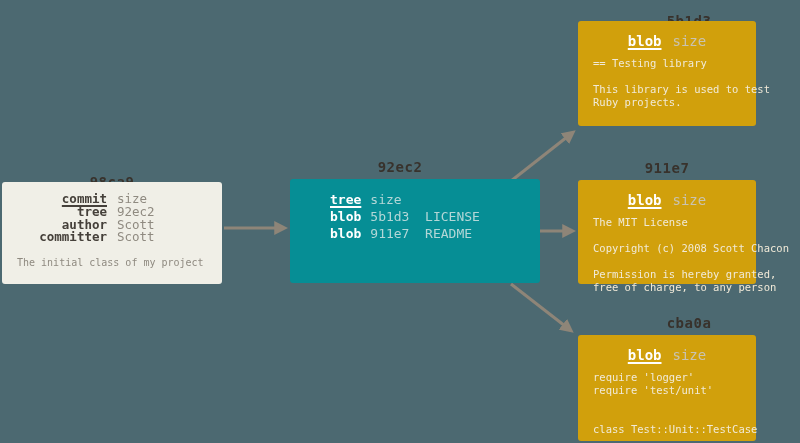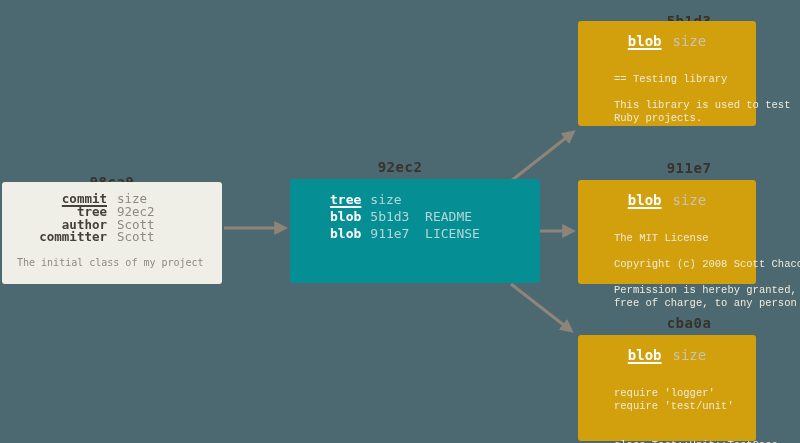--- a/index.html
+++ b/index.html
@@ -32,22 +32,22 @@
   .tv{color:var(--teal-light,#b3d7d7);}
 
   
   .box.gold{left:578px;width:178px;background:var(--gold,#d1a00c);border-top-left-radius:3px;border-bottom-left-radius:3px;}
   .blob1{top:21px;height:105px;}
   .blob2{top:180px;height:104px;}
   .blob3{top:335px;height:106px;}
   .bhead{text-align:center;padding-top:12px;height:18px;font-size:14px;}
   .bh-label{font-weight:bold;color:#ffffff;margin-right:11px;}
   .bh-size{color:var(--gold-muted,#c9c3b2);}
-  .bbody{margin-top:22px;padding-left:36px;font-size:10.5px;line-height:13px;
-    color:var(--gold-body,#f1ead8);white-space:pre;font-family:Liberation Mono, monospace;}
+  .bbody{margin-top:6px;padding-left:15px;font-size:10.5px;line-height:13px;
+    color:var(--gold-body,#f1ead8);white-space:pre;}
 </style>
 </head>
 <body>
 
 <div class="stage">
 
   <svg class="arrows" width="800" height="443" viewBox="0 0 800 443">
     <defs>
       <marker id="ah" viewBox="0 0 10 10" refX="2" refY="5" markerWidth="4.6" markerHeight="4.6" orient="auto-start-reverse">
         <path d="M0,0 L10,5 L0,10 z"></path>
@@ -71,37 +71,37 @@
       <span class="ck">committer</span>
         <span class="cv">Scott</span>
     </div>
     <div class="cmsg">The initial class of my project</div>
   </div>
 
   <div class="obj-title" style="left:290px;top:157px;width:220px;">92ec2</div>
   <div class="box teal">
     <div class="tgrid">
       <div class="trow"><span class="tk u">tree</span><span class="tv">size</span></div>
-      <div class="trow"><span class="tk">blob</span><span class="tv">5b1d3  README</span></div>
-      <div class="trow"><span class="tk">blob</span><span class="tv">911e7  LICENSE</span></div>
+      <div class="trow"><span class="tk">blob</span><span class="tv">5b1d3  LICENSE</span></div>
+      <div class="trow"><span class="tk">blob</span><span class="tv">911e7  README</span></div>
     </div>
   </div>
 
   <div class="obj-title" style="left:578px;top:11px;width:222px;text-decoration:underline;">5b1d3</div>
   <div class="box gold blob1">
     <div class="bhead">
       <span class="bh-label u">blob</span><span class="bh-size">size</span>
     </div>
     <div class="bbody">== Testing library
 
 This library is used to test
 Ruby projects.</div>
   </div>
 
-  <div class="obj-title" style="left:578px;top:158px;width:222px;">911e7</div>
+  <div class="obj-title" style="left:556px;top:158px;width:222px;">911e7</div>
   <div class="box gold blob2">
     <div class="bhead">
       <span class="bh-label u">blob</span><span class="bh-size">size</span>
     </div>
     <div class="bbody">The MIT License
 
 Copyright (c) 2008 Scott Chacon
 
 Permission is hereby granted,
 free of charge, to any person</div>

